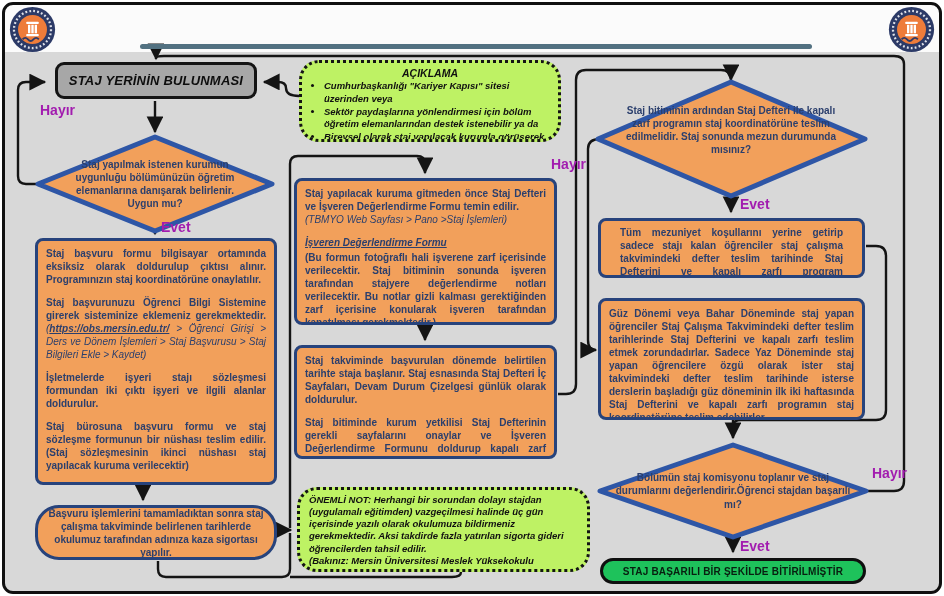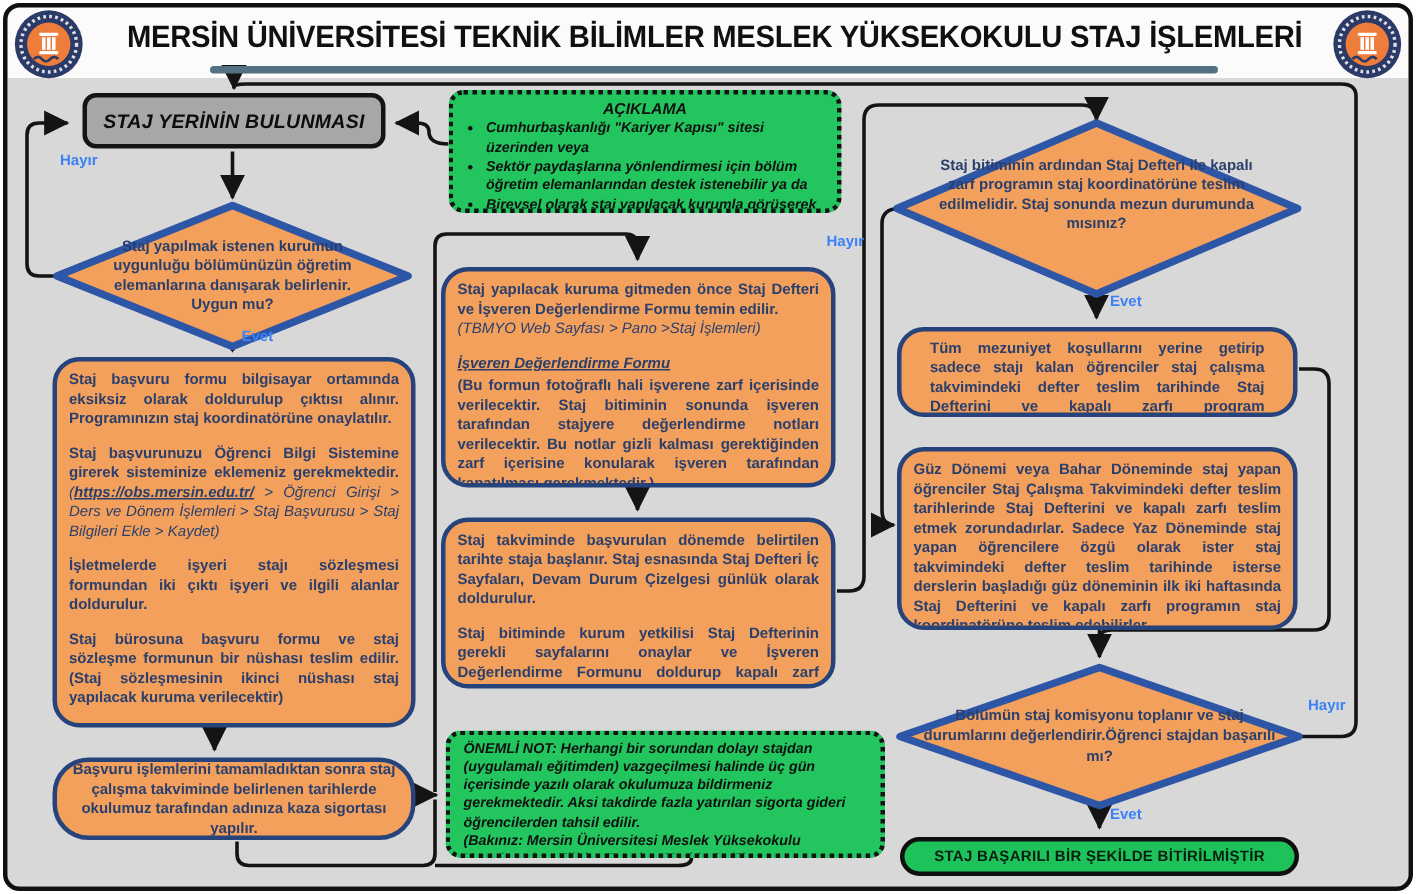--- a/index.html
+++ b/index.html
@@ -13,54 +13,51 @@
          color:#101010;white-space:nowrap;z-index:3;}
   .title-in{display:inline-block;transform:scaleX(.95);letter-spacing:-.2px;}
   .header-rule{position:absolute;left:140px;top:44px;width:672px;height:5px;background:#527181;border-radius:3px;z-index:2;}
   .logo{position:absolute;top:6px;width:47px;height:47px;z-index:4;}
   .connectors{position:absolute;left:0;top:0;z-index:1;}
   .cline{fill:none;stroke:#141414;stroke-width:2.4px;}
   .diamond{fill:#f2a05b;stroke:#2e56a6;stroke-width:5px;stroke-linejoin:round;}
   .gbox{position:absolute;left:55px;top:62px;width:202px;height:37px;background:#a7a7a7;border:3px solid #141414;
         border-radius:9px;display:flex;align-items:center;justify-content:center;font-size:13px;font-weight:800;
         color:#0d0d0d;box-sizing:border-box;z-index:2;letter-spacing:.2px;font-style:italic;}
-  .obox{position:absolute;background:#f2a05b;border:3px solid #27437c;border-radius:18px;color:#2b3f6d;
+  .obox{position:absolute;background:#f2a05b;border:3px solid #27437c;border-radius:8px;color:#2b3f6d;
         font-size:10px;line-height:1.3;padding:6px 8px;box-sizing:border-box;font-weight:600;
         text-align:justify;z-index:2;overflow:hidden;}
   .obox p{margin:0 0 10px;}
   .obox p:last-child{margin-bottom:0;}
   .center-box{display:flex;align-items:center;text-align:center;border-radius:24px;}
   .pathtxt{font-style:italic;font-weight:400;}
   .heading-ul{text-decoration:underline;font-style:italic;font-weight:700;margin-bottom:2px !important;}
   .link{text-decoration:underline;color:inherit;cursor:pointer;font-weight:700;font-style:italic;}
-  .rbox{position:absolute;background:#22c55e;border:3px dotted #141414;border-radius:10px;color:#101010;
+  .rbox{position:absolute;background:#bef264;border:3px dotted #141414;border-radius:20px;color:#101010;
         font-weight:700;font-style:italic;box-sizing:border-box;padding:4px 9px;font-size:9.5px;line-height:1.28;
         z-index:2;overflow:hidden;}
   .rtitle{text-align:center;font-size:10.5px;margin:0 0 1px;font-weight:800;}
   .rbox ul{margin:0;padding-left:13px;}
   .rbox li{margin:0 0 1px;}
   .rbox p{margin:0;}
   .dtext{position:absolute;display:flex;align-items:center;justify-content:center;text-align:center;
          color:#2b3f6d;font-weight:600;font-size:10px;line-height:1.32;z-index:2;}
-  .flabel{position:absolute;font-weight:800;font-size:10px;color:#3b82f6;z-index:3;}
+  .flabel{position:absolute;font-weight:800;font-size:14px;color:#a21caf;z-index:3;}
   .greenbox{position:absolute;left:600px;top:558px;width:266px;height:26px;background:#1ec25b;
             border:3px solid #0f0f0f;border-radius:13px;display:flex;align-items:center;justify-content:center;
             font-size:10px;font-weight:800;color:#081f10;box-sizing:border-box;z-index:2;letter-spacing:.2px;}
 </style>
 </head>
 <body>
 
 <div class="stage">
   <div class="bg-gray"></div>
   <div class="bg-white"></div>
   <div class="header-rule"></div>
 
-  <div class="title">
-    <span class="title-in">MERSİN ÜNİVERSİTESİ TEKNİK BİLİMLER MESLEK YÜKSEKOKULU STAJ İŞLEMLERİ</span>
-  </div>
 
   <svg class="logo" style="left:9px;" viewBox="0 0 52 52">
     <circle cx="26" cy="26" r="25" fill="#2c3a67"></circle>
     <circle cx="26" cy="26" r="20.5" fill="none" stroke="#ffffff" stroke-width="2.5" stroke-dasharray="2 2.4" opacity=".85"></circle>
     <circle cx="26" cy="26" r="16" fill="#ee7c3a"></circle>
     <g fill="#ffffff">
       <rect x="19" y="17.5" width="14" height="2.4" rx="1"></rect>
       <rect x="21" y="20.8" width="2.6" height="9.4"></rect>
       <rect x="24.7" y="20.8" width="2.6" height="9.4"></rect>
       <rect x="28.4" y="20.8" width="2.6" height="9.4"></rect>

